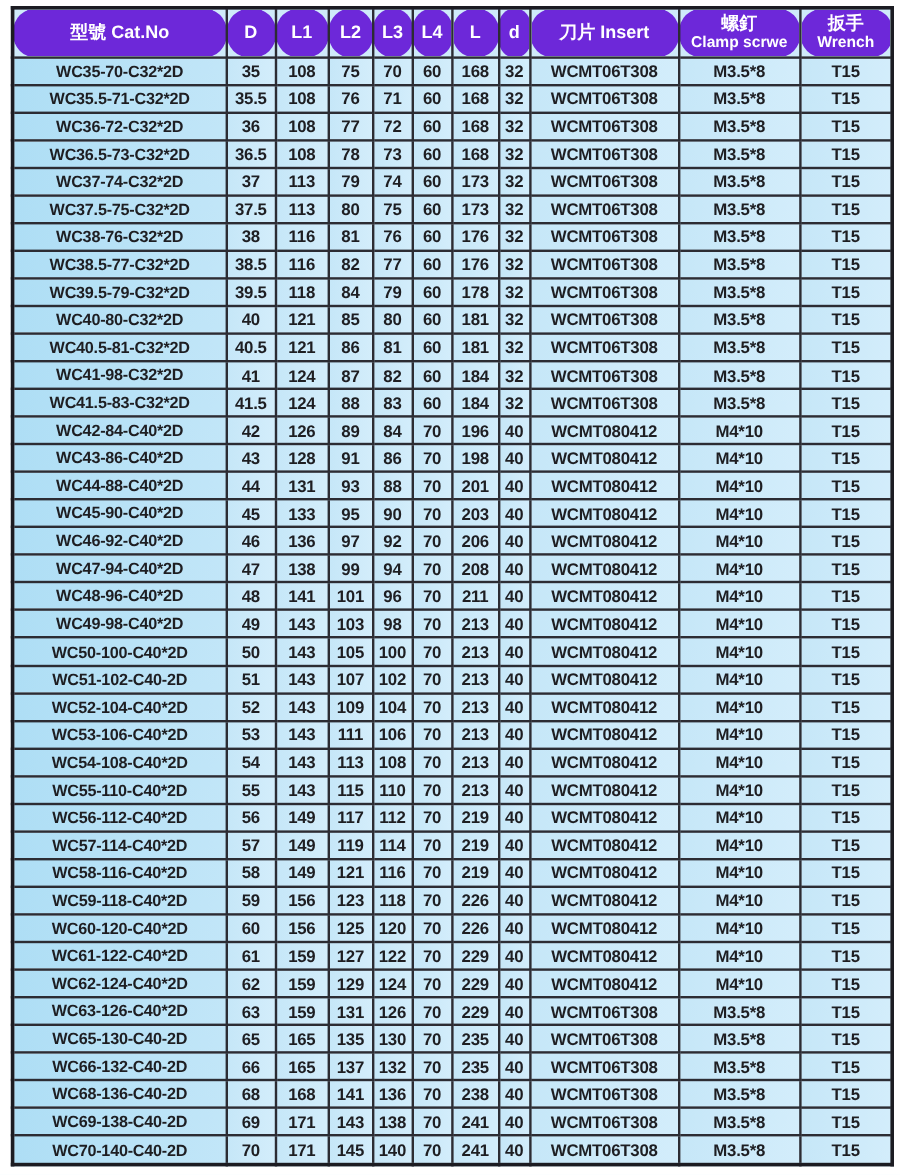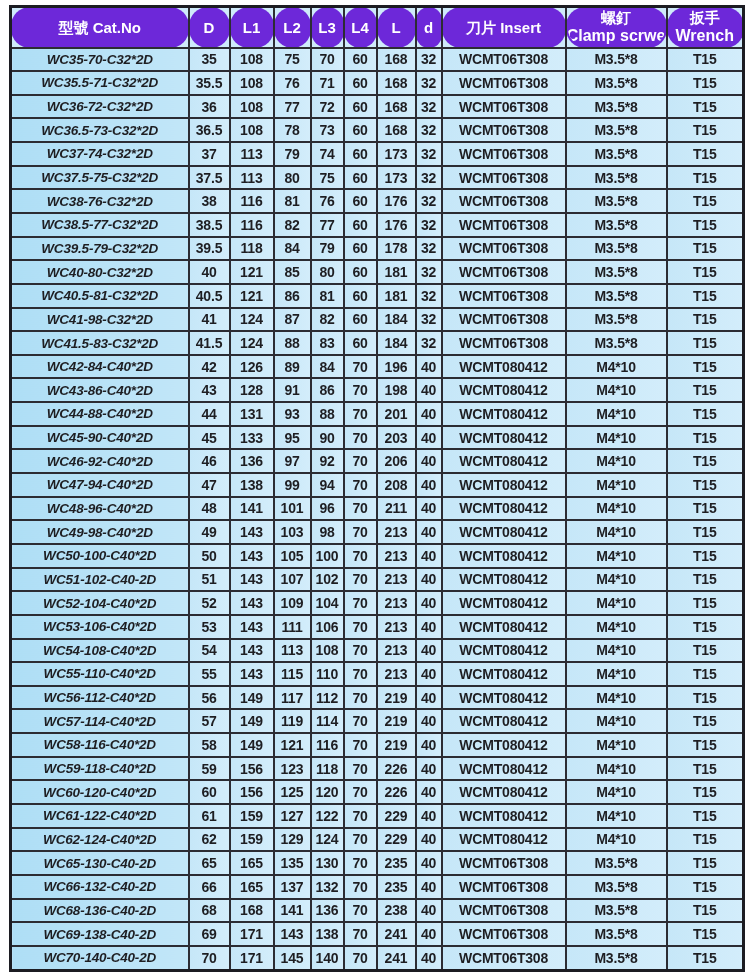--- a/index.html
+++ b/index.html
@@ -19,30 +19,29 @@
   th,td{
     border:2px solid #2c2c33;
     text-align:center;vertical-align:middle;
     padding:0;overflow:hidden;white-space:nowrap;
   }
   thead tr{height:41px;}
   th{
     background:#6d28d9;color:#ffffff;
     font-weight:bold;font-size:15px;line-height:1.15;border-radius:19px;
   }
-  th .h-line2{font-size:16px;}
+  th .h-line2{font-size:13px;}
   td{
     background:linear-gradient(90deg,#c6e7f8 0%,#d3edfb 100%);
     color:#1e1e22;font-weight:bold;font-size:14px;
     letter-spacing:-0.2px;
   }
   td.cat{
     background:linear-gradient(90deg,#aedef5 0%,#c2e6f8 100%);
     font-size:13.5px;
-    font-style:italic;
   }
   col.c-cat{width:178px;}
   col.c-D{width:41px;}
   col.c-L1{width:44px;}
   col.c-L2{width:37px;}
   col.c-L3{width:33px;}
   col.c-L4{width:33px;}
   col.c-L{width:39px;}
   col.c-d{width:26px;}
   col.c-insert{width:124px;}
@@ -525,20 +524,33 @@
           <td>129</td>
           <td>124</td>
           <td>70</td>
           <td>229</td>
           <td>40</td>
           <td>WCMT080412</td>
           <td>M4*10</td>
           <td>T15</td>
         </tr>
         <tr>
+          <td class="cat">WC63-126-C40*2D</td>
+          <td>63</td>
+          <td>159</td>
+          <td>131</td>
+          <td>126</td>
+          <td>70</td>
+          <td>229</td>
+          <td>40</td>
+          <td>WCMT06T308</td>
+          <td>M3.5*8</td>
+          <td>T15</td>
+        </tr>
+        <tr>
           <td class="cat">WC65-130-C40-2D</td>
           <td>65</td>
           <td>165</td>
           <td>135</td>
           <td>130</td>
           <td>70</td>
           <td>235</td>
           <td>40</td>
           <td>WCMT06T308</td>
           <td>M3.5*8</td>

